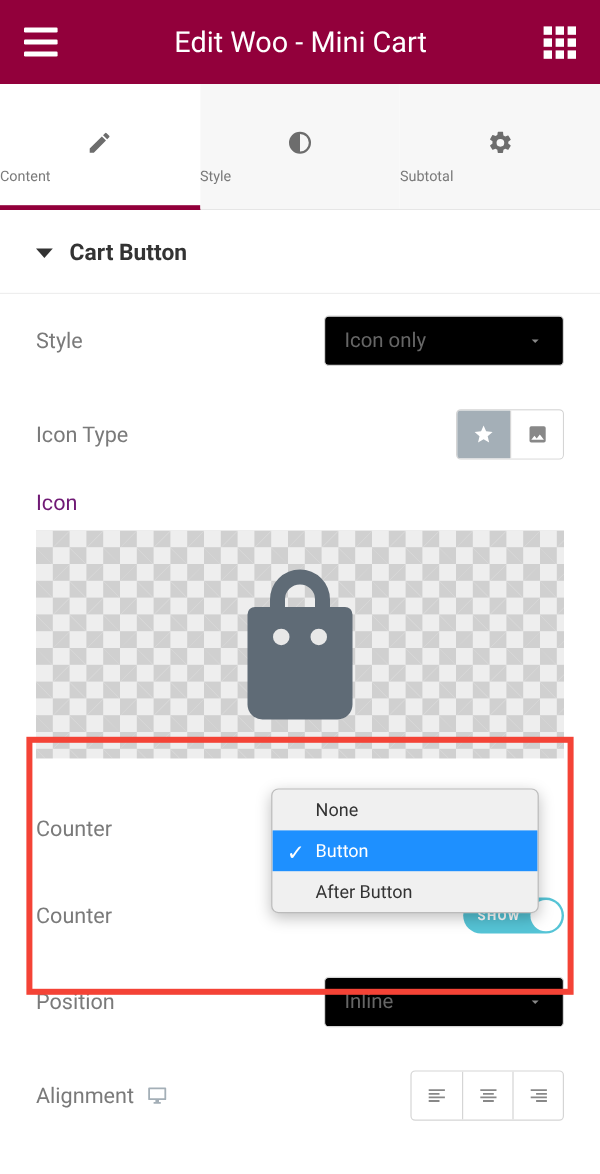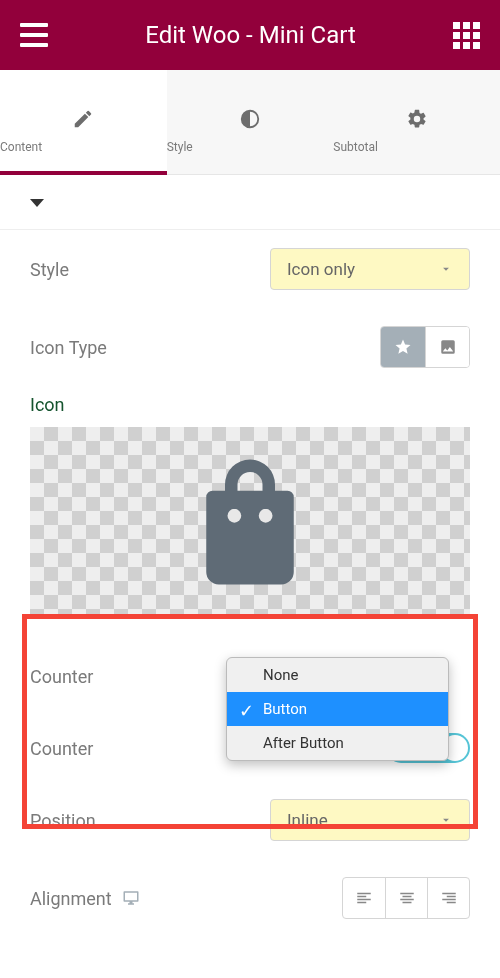--- a/index.html
+++ b/index.html
@@ -18,29 +18,29 @@
   .tab.active { background: #fff; color: #7a7a7a; }
   .tab.active::after { content: ""; position: absolute; left: 0; right: 0; bottom: -1px; height: 4px; background: #92003b; }
   .tab.inactive { background: #f7f7f7; }
 
   .panel { padding: 0; }
   .section-header { display: flex; align-items: center; gap: 14px; padding: 24px 30px 22px; font-size: 19px; font-weight: 700; color: #333; border-bottom: 1px solid #eee; cursor: pointer; }
   .caret-down { width: 0; height: 0; border-left: 7px solid transparent; border-right: 7px solid transparent; border-top: 8px solid #333; }
 
   .row { display: flex; align-items: center; justify-content: space-between; padding: 18px 30px; }
   .label { color: #7a7a7a; font-size: 18px; }
-  .select { display: flex; align-items: center; justify-content: space-between; border: 1px solid #d5d5d5; border-radius: 4px; padding: 10px 16px; width: 200px; color: #666; font-size: 17px; background: #fef9c3; cursor: pointer; }
+  .select { display: flex; align-items: center; justify-content: space-between; border: 1px solid #d5d5d5; border-radius: 4px; padding: 10px 16px; width: 200px; color: #666; font-size: 17px; background: #000000; cursor: pointer; }
   .select .chev { color: #888; }
 
   .btn-group { display: flex; border: 1px solid #d5d5d5; border-radius: 4px; overflow: hidden; }
   .btn-group .btn { width: 44px; height: 40px; display: flex; align-items: center; justify-content: center; background: #fff; cursor: pointer; }
   .btn-group .btn.active { background: #a4afb7; color: #fff; }
   .btn-group .btn + .btn { border-left: 1px solid #d5d5d5; }
 
-  .icon-label { color: #14532d; font-size: 18px; padding: 8px 30px 12px; }
+  .icon-label { color: #701a75; font-size: 18px; padding: 8px 30px 12px; }
 
   .checker-area { margin: 0 30px 20px; height: 190px; position: relative; display: flex; align-items: center; justify-content: center;
     background-image:
       linear-gradient(45deg,#d0d0d0 25%,transparent 25%),
       linear-gradient(-45deg,#d0d0d0 25%,transparent 25%),
       linear-gradient(45deg,transparent 75%,#d0d0d0 75%),
       linear-gradient(-45deg,transparent 75%,#d0d0d0 75%);
     background-size: 28px 28px;
     background-position: 0 0, 0 14px, 14px -14px, -14px 0;
     background-color: #eee;
@@ -103,20 +103,21 @@
     <svg width="22" height="22" viewBox="0 0 24 24" fill="#6d6d6d">
         <path d="M19.14 12.94a7.14 7.14 0 0 0 .05-.94 7.14 7.14 0 0 0-.05-.94l2.03-1.58a.5.5 0 0 0 .12-.64l-1.92-3.32a.5.5 0 0 0-.6-.22l-2.39.96a7.03 7.03 0 0 0-1.62-.94l-.36-2.54A.5.5 0 0 0 13.9 2h-3.84a.5.5 0 0 0-.5.42l-.36 2.54c-.58.24-1.12.55-1.62.94l-2.39-.96a.5.5 0 0 0-.6.22L2.67 8.48a.5.5 0 0 0 .12.64l2.03 1.58c-.03.31-.05.63-.05.94s.02.63.05.94L2.79 14.16a.5.5 0 0 0-.12.64l1.92 3.32c.14.24.42.33.6.22l2.39-.96c.5.39 1.04.7 1.62.94l.36 2.54c.04.24.25.42.5.42h3.84c.25 0 .46-.18.5-.42l.36-2.54c.58-.24 1.12-.55 1.62-.94l2.39.96c.24.1.5 0 .6-.22l1.92-3.32a.5.5 0 0 0-.12-.64l-2.03-1.58zM12 15.5A3.5 3.5 0 1 1 12 8.5a3.5 3.5 0 0 1 0 7z"></path>
       </svg>
     <span>Subtotal</span>
   </div>
 </div>
 
 <div class="panel">
   <div class="section-header">
     <div class="caret-down"></div>
+    <span>Cart Button</span>
   </div>
 
   <div class="row">
     <div class="label">Style</div>
     <div class="select">
       <span>Icon only</span>
       <svg class="chev" width="14" height="14" viewBox="0 0 24 24" fill="#888">
           <path d="M7 10l5 5 5-5z"></path>
         </svg>
     </div>

